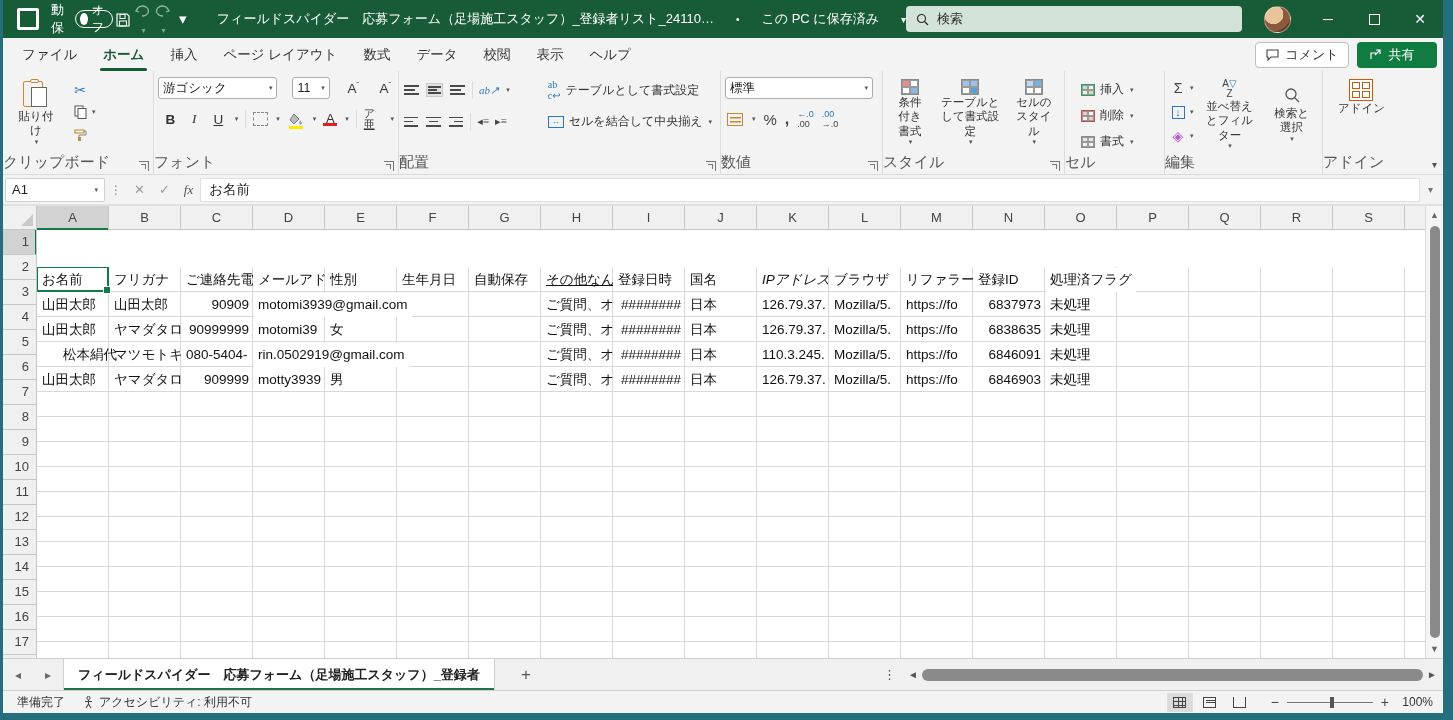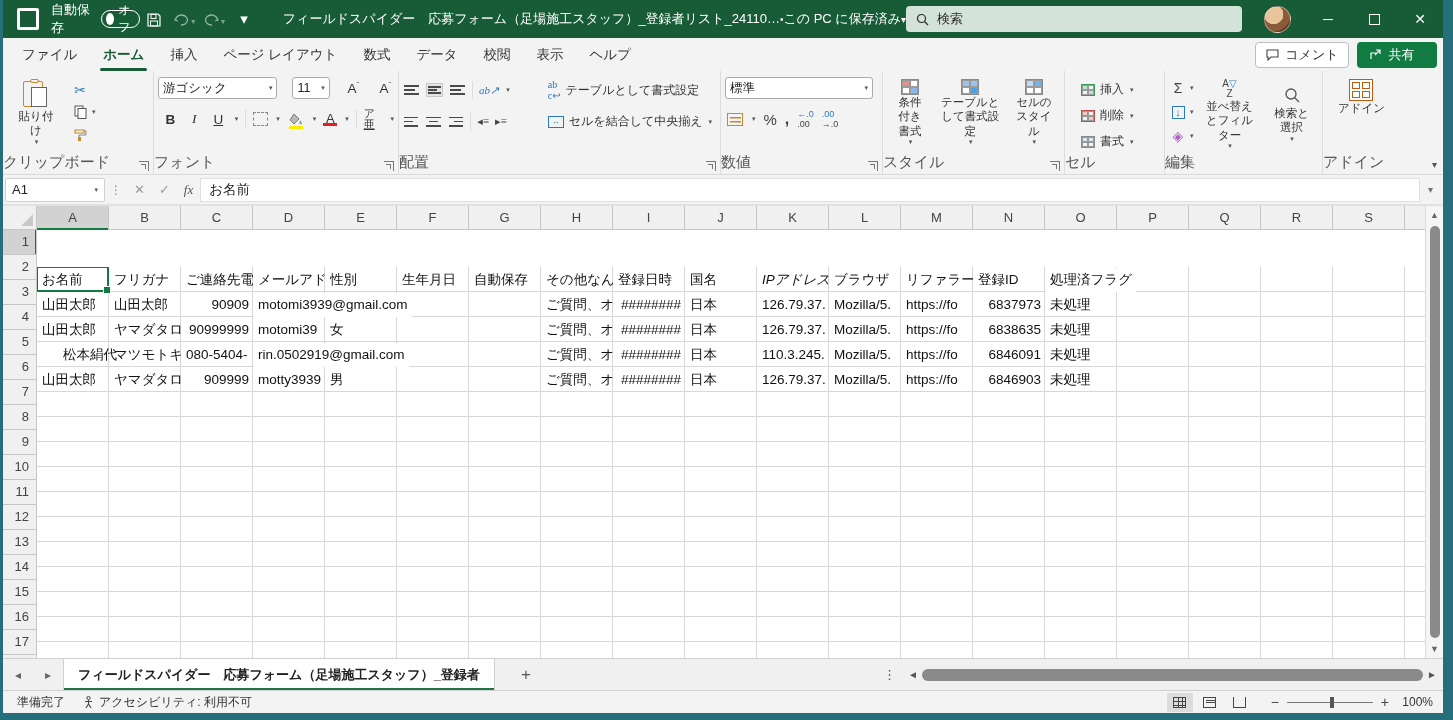--- a/index.html
+++ b/index.html
@@ -15,21 +15,21 @@
       linear-gradient(#185c37,#185c37) 6px 0/2px 16px no-repeat,
       linear-gradient(#185c37,#185c37); background-color:transparent; border:2px solid #185c37; }
   .autosave { display:flex; align-items:center; gap:7px; font-size:13px; }
   .toggle-pill { width:42px; height:18px; border:1px solid #fff; border-radius:9px; display:flex; align-items:center; padding:0 4px; gap:4px; }
   .toggle-dot { width:12px; height:12px; border-radius:50%; background:#fff; }
   .toggle-label { font-size:12px; }
   .qat-btn { width:34px; text-align:center; font-size:15px; color:#fff; }
   .qat-btn.dim { opacity:.55; }
   .qat-btn svg { vertical-align:middle; }
   .mini-caret { font-size:8px; opacity:.8; margin-left:1px; }
-  .doc-title { font-size:13px; margin-left:24px; white-space:nowrap; display:flex; align-items:center; gap:0; }
+  .doc-title { font-size:13px; margin-left:24px; white-space:nowrap; display:flex; align-items:center; gap:22px; }
   .doc-title .sep { font-size:10px; }
   .title-caret { font-size:10px; }
   .searchbox { margin-left:auto; width:336px; height:26px; background:#d3e3da; border-radius:4px; display:flex; align-items:center; gap:8px; padding:0 10px; color:#2b2b2b; font-size:13px; flex:0 0 auto; }
   .avatar { width:27px; height:27px; border-radius:50%; margin-left:22px; background:radial-gradient(circle at 35% 30%,#e8c49a 0 40%,#8a5a3b 41% 70%,#5d3b24 71%); border:1px solid #ffffff66; flex:0 0 auto; }
   .win-controls { display:flex; height:100%; margin-left:14px; flex:0 0 auto; }
   .win-btn { width:46px; height:100%; display:flex; align-items:center; justify-content:center; font-size:14px; color:#fff; }
   .win-btn .box { width:11px; height:11px; border:1px solid #fff; display:block; }
 
   
   .tabrow { height:33px; display:flex; align-items:flex-end; background:#f3f3f3; padding:0 6px; flex:0 0 auto; }
@@ -556,21 +556,21 @@
         <div class="rowhdr">17</div>
       </div>
     <div class="cellarea" id="cellarea">
         <div class="cell" style="left: 1px; top: 1px;">お名前</div>
         <div class="cell" style="left: 73px; top: 1px;">フリガナ</div>
         <div class="cell clip" style="left: 145px; top: 1px;">ご連絡先電</div>
         <div class="cell clip" style="left: 217px; top: 1px;">メールアド</div>
         <div class="cell" style="left: 289px; top: 1px;">性別</div>
         <div class="cell" style="left: 361px; top: 1px;">生年月日</div>
         <div class="cell clip" style="left: 433px; top: 1px;">自動保存</div>
-        <div class="cell clip" style="left: 505px; top: 1px;">その他なん</div>
+        <div class="cell clip" style="left: 505px; top: 1px; text-decoration: underline;">その他なん</div>
         <div class="cell" style="left: 577px; top: 1px;">登録日時</div>
         <div class="cell" style="left: 649px; top: 1px;">国名</div>
         <div class="cell clip" style="left: 721px; top: 1px; font-style: italic;">IPアドレス</div>
         <div class="cell" style="left: 793px; top: 1px;">ブラウザ</div>
         <div class="cell clip" style="left: 865px; top: 1px;">リファラー</div>
         <div class="cell" style="left: 937px; top: 1px;">登録ID</div>
         <div class="cell over" style="left: 1009px; top: 1px;">処理済フラグ</div>
         <div class="cell" style="left: 1px; top: 26px;">山田太郎</div>
         <div class="cell" style="left: 73px; top: 26px;">山田太郎</div>
         <div class="cell right" style="left: 145px; top: 26px;">90909</div>

